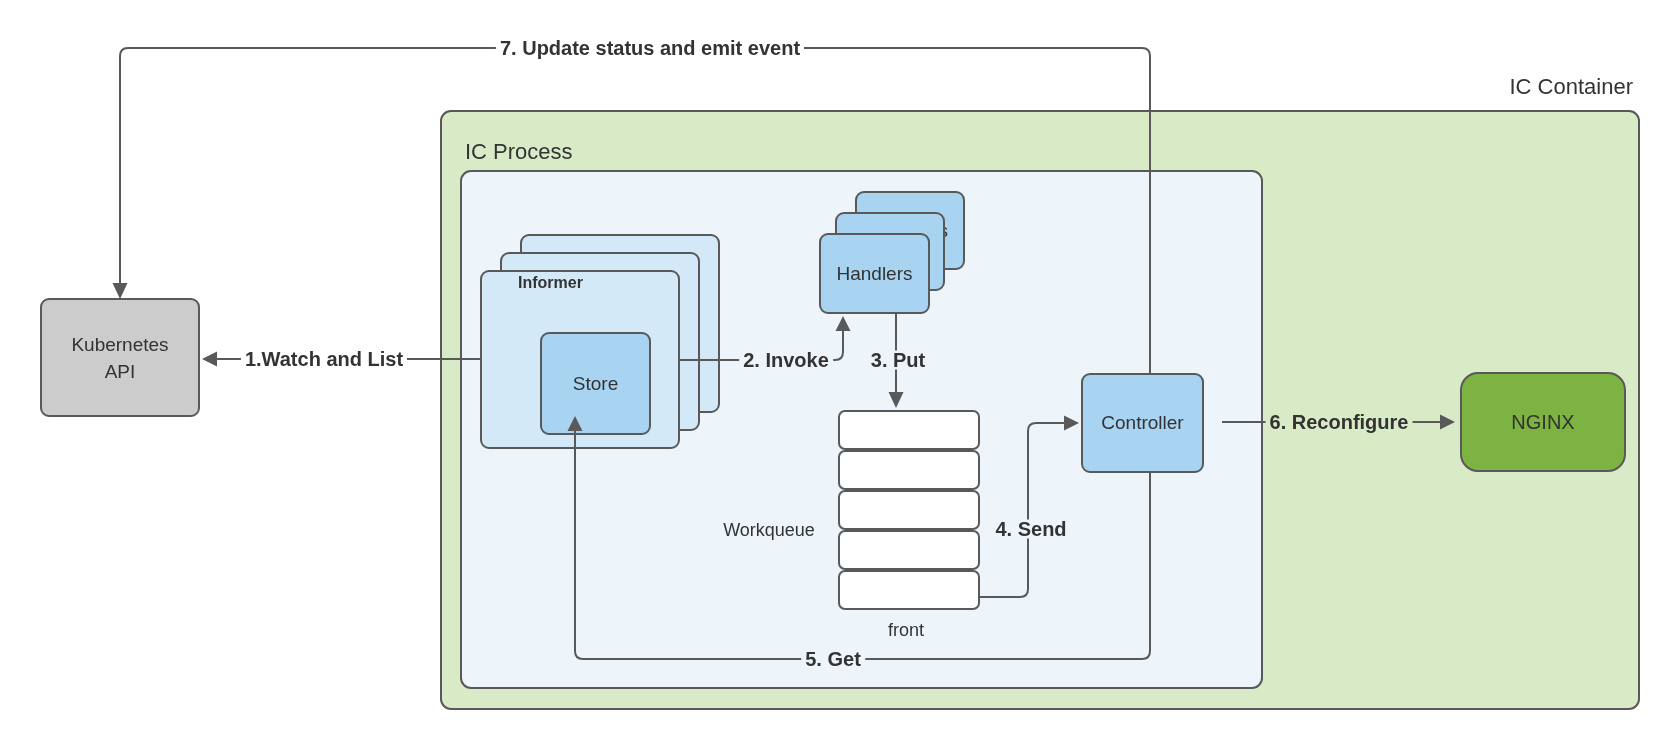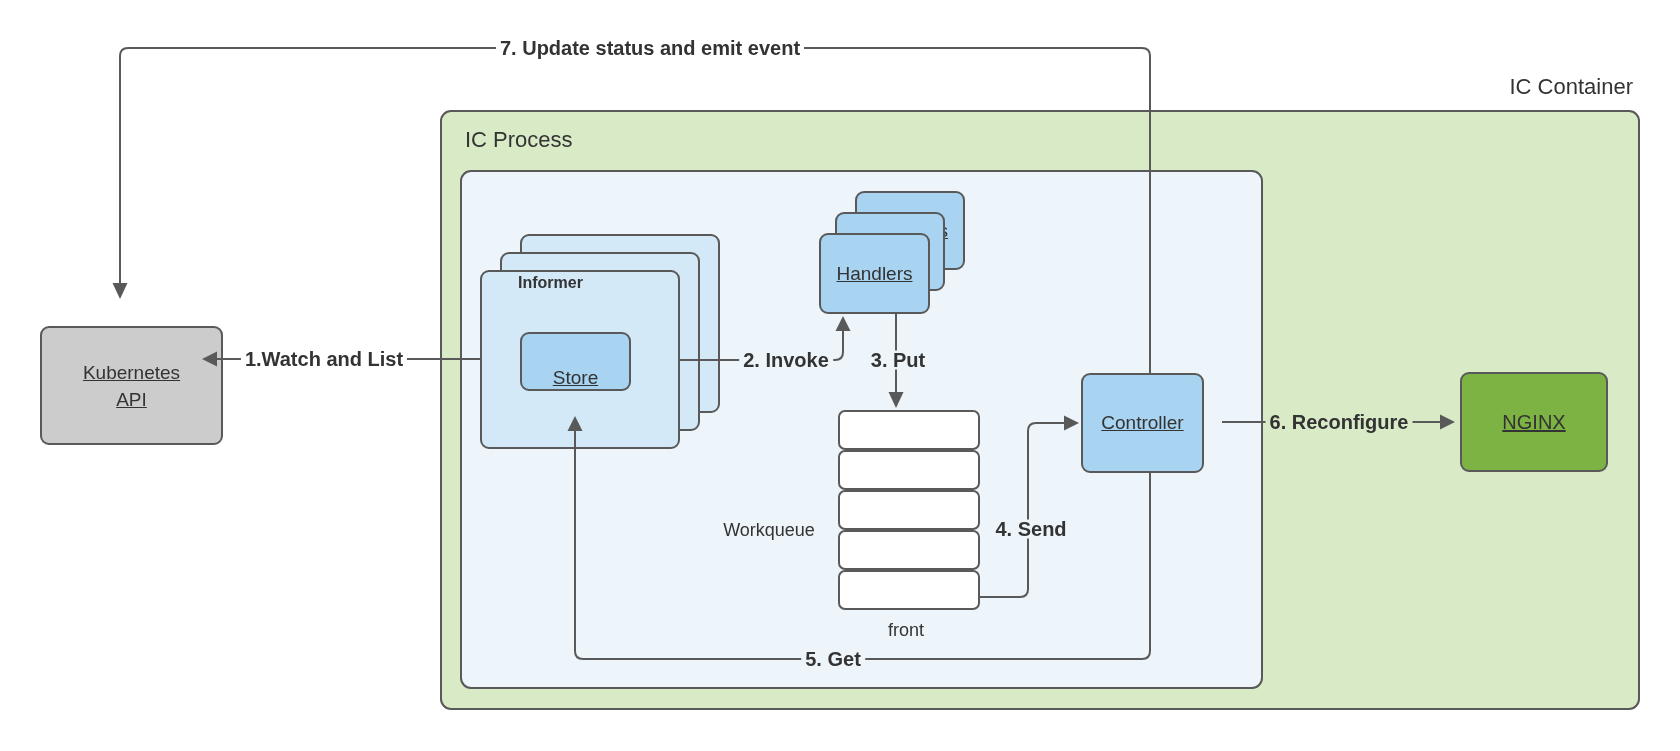--- a/index.html
+++ b/index.html
@@ -1,20 +1,20 @@
 <!DOCTYPE html>
 <html><head>
 <meta charset="utf-8">
 <style>
   html,body{margin:0;padding:0;background:#ffffff;}
   .canvas{
     position:relative;width:1680px;height:751px;background:#ffffff;overflow:hidden;
     font-family:"Liberation Sans",sans-serif;color:#333333;
   }
-  .box{position:absolute;box-sizing:border-box;border:2px solid #595959;text-decoration:underline;}
+  .box{position:absolute;box-sizing:border-box;border:2px solid #595959;}
   .rounded{border-radius:9px;}
   .big-rounded{border-radius:11px;}
   .fill-green{background:#d9eac7;}
   .fill-process{background:#edf4fa;}
   .fill-informer{background:#d3e9f8;}
   .fill-node{background:#a8d3f1;}
   .fill-nginx{background:#7cb342;}
   .fill-gray{background:#cccccc;}
   .fill-white{background:#ffffff;}
   .center-label{display:flex;align-items:center;justify-content:center;text-align:center;}
@@ -30,35 +30,35 @@
 </style>
 </head>
 <body>
 
 <div class="canvas">
 
   <div class="box big-rounded fill-green" style="left:440px;top:110px;width:1200px;height:600px;"></div>
   <div class="container-text" style="top:74px;right:47px;">IC Container</div>
 
   <div class="box big-rounded fill-process" style="left:460px;top:170px;width:803px;height:519px;"></div>
-  <div class="container-text" style="left:465px;top:127px;text-align:center;">IC Process</div>
+  <div class="container-text" style="left:465px;top:139px;text-align:center;">IC Process</div>
 
-  <div class="box rounded fill-gray center-label" style="left:40px;top:298px;width:183px;height:119px;margin-top:28px;">
+  <div class="box rounded fill-gray center-label" style="left:40px;top:298px;width:160px;height:119px;">
     <div class="node-text" style="line-height:27px;">
       <div>Kubernetes</div>
       <div>API</div>
     </div>
   </div>
 
   <div class="box rounded fill-informer" style="left:520px;top:234px;width:200px;height:179px;"></div>
   <div class="box rounded fill-informer" style="left:500px;top:252px;width:200px;height:179px;"></div>
   <div class="box rounded fill-informer" style="left:480px;top:270px;width:200px;height:179px;"></div>
   <div class="container-text" style="left:518px;top:274px;font-size:16px;font-weight:bold;">Informer</div>
 
-  <div class="box rounded fill-node center-label" style="left:520px;top:332px;width:111px;height:59px;align-items:flex-end;">
+  <div class="box rounded fill-node center-label" style="left:540px;top:332px;width:111px;height:103px;">
     <span class="node-text">Store</span>
   </div>
 
   <div class="box rounded fill-node center-label" style="left:855px;top:191px;width:110px;height:79px;overflow:hidden;">
     <span class="node-text">Handlers</span>
   </div>
   <div class="box rounded fill-node center-label" style="left:835px;top:212px;width:110px;height:79px;overflow:hidden;">
     <span class="node-text">Handlers</span>
   </div>
   <div class="box rounded fill-node center-label" style="left:819px;top:233px;width:111px;height:81px;">
@@ -70,21 +70,21 @@
   <div class="box fill-white" style="left:838px;top:490px;width:142px;height:40px;border-radius:7px;"></div>
   <div class="box fill-white" style="left:838px;top:530px;width:142px;height:40px;border-radius:7px;"></div>
   <div class="box fill-white" style="left:838px;top:570px;width:142px;height:40px;border-radius:7px;"></div>
   <div class="free-label" style="left:769px;top:522px;margin-top:8px;">Workqueue</div>
   <div class="free-label" style="left:906px;top:630px;">front</div>
 
   <div class="box rounded fill-node center-label" style="left:1081px;top:373px;width:123px;height:100px;">
     <span class="node-text">Controller</span>
   </div>
 
-  <div class="box rounded fill-nginx center-label" style="left:1460px;top:372px;width:148px;height:100px;">
+  <div class="box rounded fill-nginx center-label" style="left:1460px;top:372px;width:166px;height:100px;border-radius:18px;">
     <span class="node-text" style="font-size:20px;">NGINX</span>
   </div>
 
   <svg class="wires" width="1680" height="751" viewBox="0 0 1680 751">
     <g stroke="#595959" stroke-width="2" fill="none">
 
       <path d="M 1150 373 L 1150 56 Q 1150 48 1142 48 L 128 48 Q 120 48 120 56 L 120 284"></path>
 
       <path d="M 480 359 L 217 359"></path>
 

